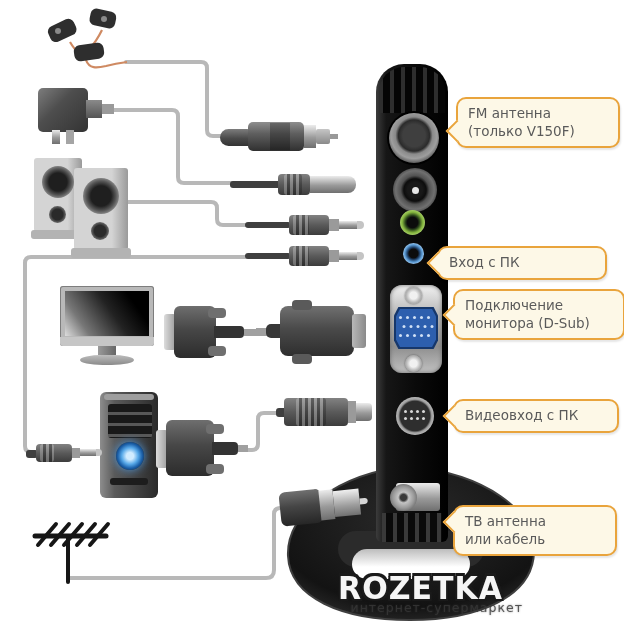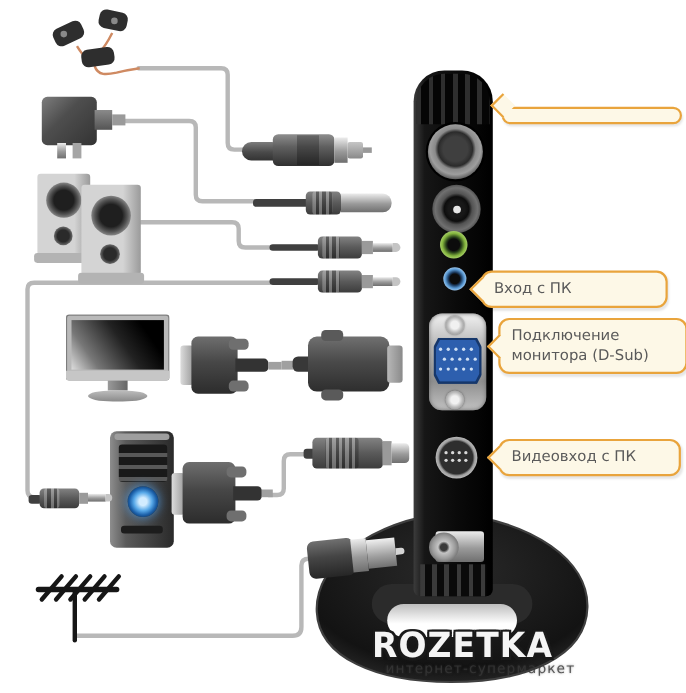--- a/index.html
+++ b/index.html
@@ -266,32 +266,39 @@
   <div class="port" style="left:396px;top:397px;width:38px;height:38px;background:radial-gradient(circle,#2e2e2e 0 55%,#9e9e9e 62%,#cdcdcd 78%,#787878 96%)">
     <div class="abs" style="left:8px;top:13px;width:3px;height:3px;border-radius:50%;color:#d8d8d8;background:currentColor;box-shadow:6px 0,12px 0,18px 0,0 7px,6px 7px,12px 7px,18px 7px"></div>
   </div>
 
   <div class="abs" style="left:390px;top:481px;width:52px;height:32px;z-index:4">
     <div class="abs metal" style="left:6px;top:2px;width:44px;height:28px;border-radius:3px"></div>
     <div class="abs" style="left:0;top:3px;width:27px;height:27px;border-radius:50%;background:radial-gradient(circle,#3a3a3a 0 16%,#c4c4c4 28%,#9a9a9a 55%,#777 72%,#d2d2d2 88%)"></div>
   </div>
 
   <div class="callout" style="left:456px;top:97px;width:140px">
+    <span>FM антенна
+(только V150F)</span>
     <i class="tail t-b"></i>
   </div>
   <div class="callout" style="left:437px;top:246px;width:146px">
     <span>Вход с ПК</span>
     <i class="tail t-m"></i>
   </div>
   <div class="callout" style="left:453px;top:399px;width:142px">
     <span>Видеовход с ПК</span>
     <i class="tail t-m"></i>
   </div>
   <div class="callout" style="left:453px;top:289px;width:148px">
     <span>Подключение
 монитора (D-Sub)</span>
     <i class="tail t-m"></i>
   </div>
+  <div class="callout" style="left:453px;top:505px;width:140px">
+    <span>ТВ антенна
+или кабель</span>
+    <i class="tail t-t"></i>
+  </div>
 
   <div id="brand">ROZETKA</div>
   <div id="tagline">интернет-супермаркет</div>
 
 </div>
 
 </body></html>

